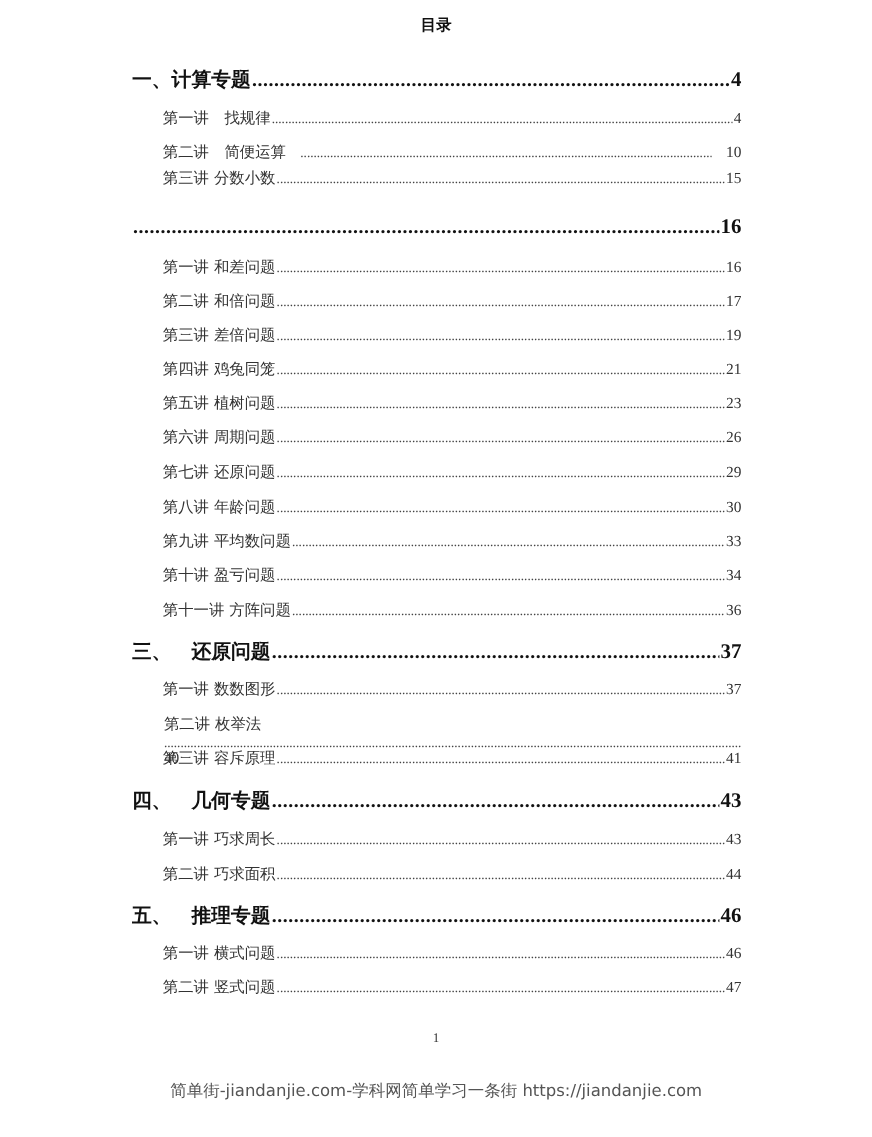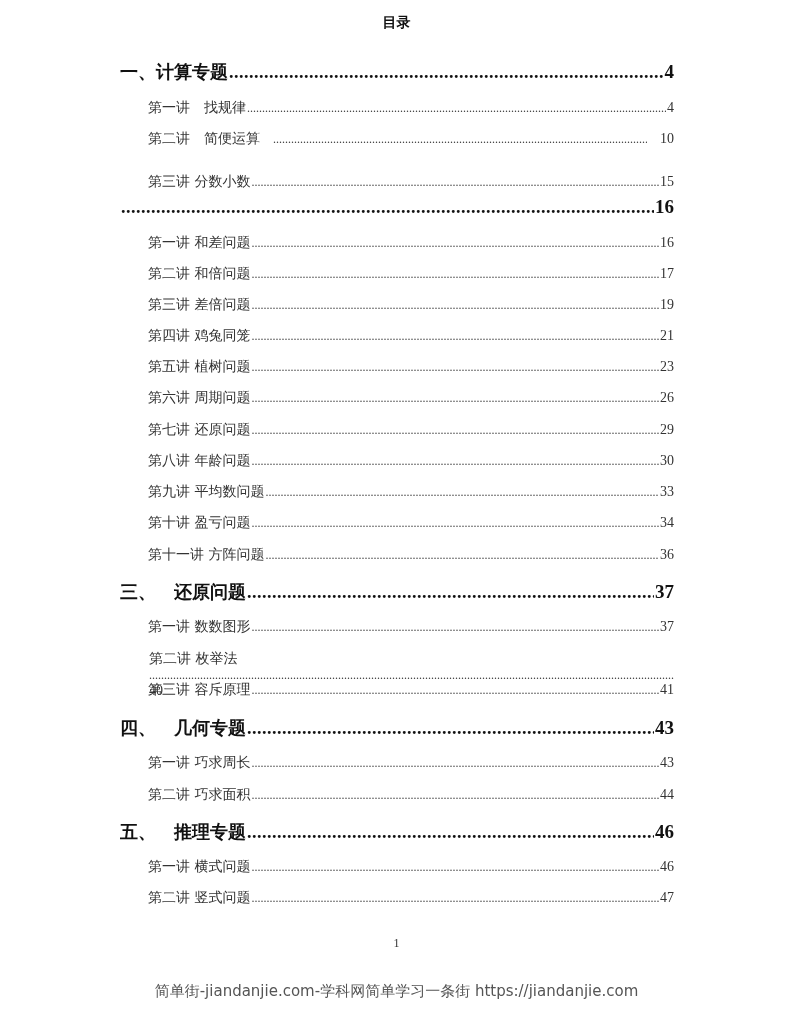--- a/index.html
+++ b/index.html
@@ -60,21 +60,21 @@
   <div class="row lecture" style="top:99px;">
     <span class="label">第一讲　找规律</span>
     <span class="dots"></span>
     <span class="num">4</span>
   </div>
   <div class="row lecture" style="top:130px;gap:12px;">
     <span class="label">第二讲　简便运算</span>
     <span class="dots"></span>
     <span class="num">10</span>
   </div>
-  <div class="row lecture" style="top:173px;justify-content:flex-end;">
+  <div class="row lecture" style="top:153px;justify-content:flex-end;">
     <span class="label">第三讲 分数小数</span>
     <span class="dots"></span>
     <span class="num">15</span>
   </div>
 
   <div class="row section" style="top:196px;">
     <span class="dots"></span>
     <span class="num">16</span>
   </div>
   <div class="row lecture" style="top:234px;">

